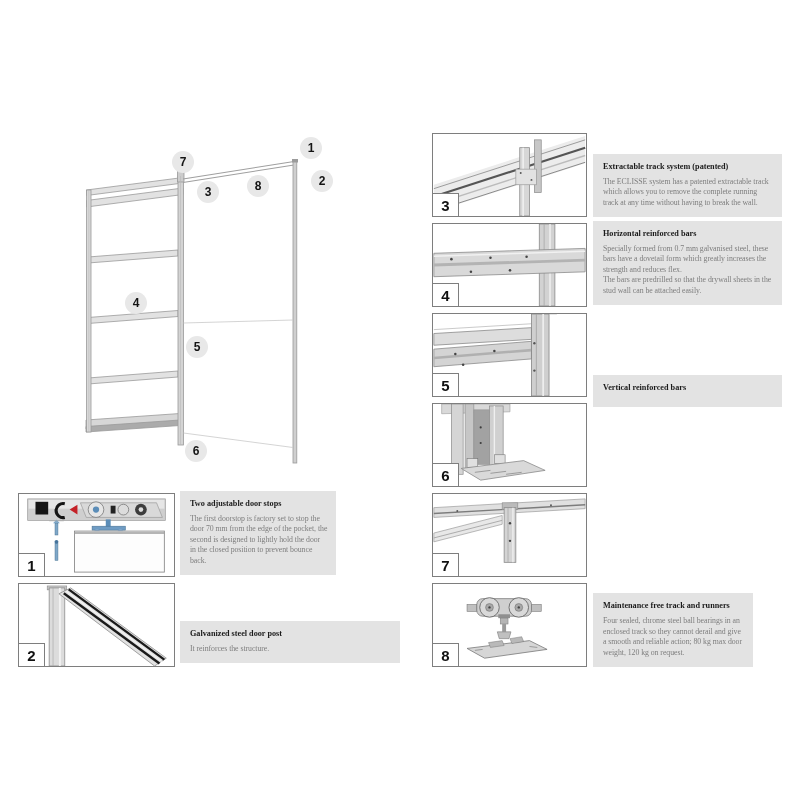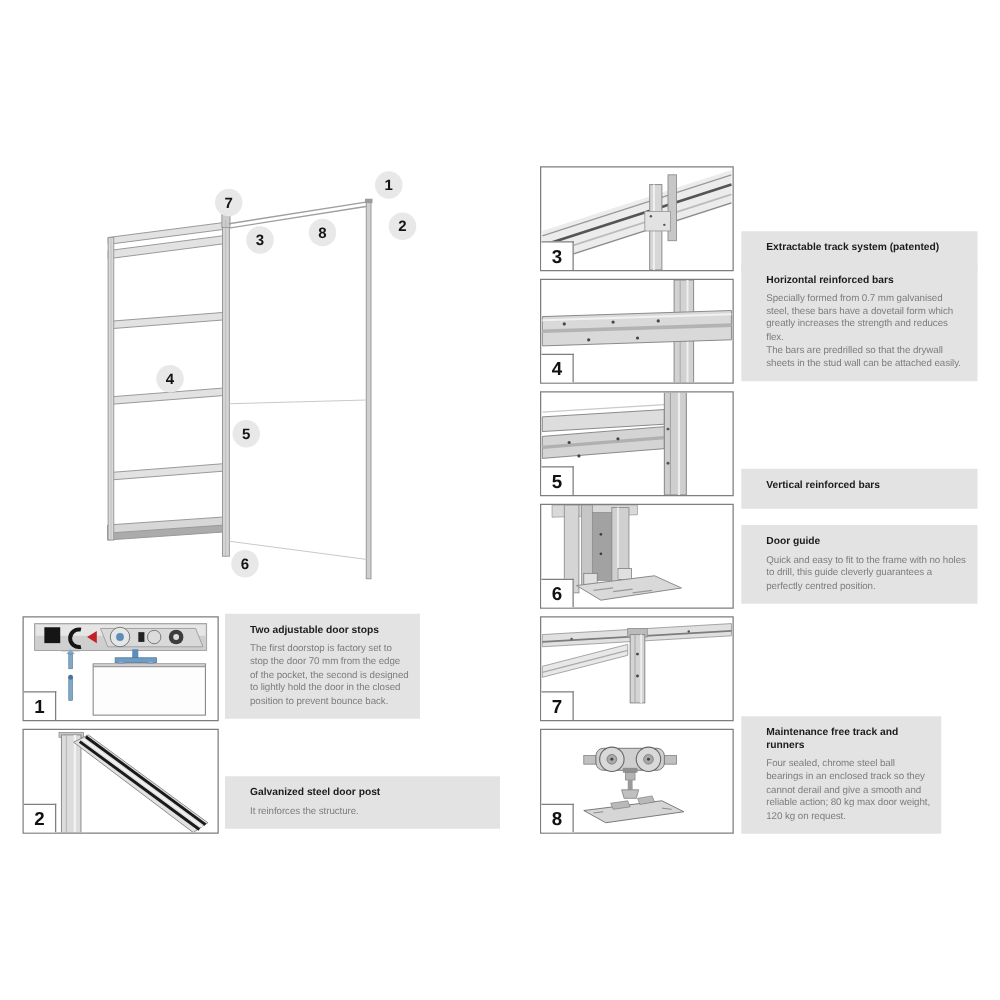--- a/index.html
+++ b/index.html
@@ -24,21 +24,21 @@
   .num{
     position:absolute;left:0;bottom:0;width:25px;height:22px;background:#ffffff;
     border-top:1px solid var(--border-color,#7e7e7e);
     border-right:1px solid var(--border-color,#7e7e7e);
     display:flex;align-items:center;justify-content:center;
     font-weight:bold;font-size:15px;color:#111;
   }
   
   .tbox{
     position:absolute;background:var(--panel-bg,#e3e3e3);
-    padding:8px 8px 9px 20px;box-sizing:border-box;
+    padding:8px 8px 9px 10px;box-sizing:border-box;font-family:Liberation Serif, serif;
   }
   .tbox h4{
     margin:0 0 5px 0;font-size:8.2px;line-height:10px;color:#1b1b1b;font-weight:bold;
   }
   .tbox p{
     margin:0;font-size:7.8px;line-height:10.4px;color:var(--body-color,#7d7d7d);
     white-space:pre-line;letter-spacing:-0.05px;
   }
 </style>
 </head>
@@ -173,20 +173,21 @@
       <rect x="88" y="14" width="10" height="70" fill="#d7d7d7" stroke="#8a8a8a" stroke-width="0.8"></rect>
       <line x1="91.5" y1="14" x2="91.5" y2="84" stroke="#f0f0f0" stroke-width="1.6"></line>
       <rect x="84" y="36" width="21" height="16" fill="#e2e2e2" stroke="#999" stroke-width="0.7"></rect>
       <circle cx="89" cy="40" r="1" fill="#555"></circle>
       <circle cx="100" cy="47" r="1" fill="#555"></circle>
     </svg>
     <div class="num">3</div>
   </div>
   <div class="tbox" style="left:593px;width:189px;bottom:583px">
     <h4>Extractable track system (patented)</h4>
+    <p>The ECLISSE system has a patented extractable track which allows you to remove the complete running track at any time without having to break the wall.</p>
   </div>
 
   <div class="thumb" style="left:432px;top:223px;width:155px">
     <svg viewBox="0 0 155 84">
       <rect x="108" y="0" width="16" height="84" fill="#d2d2d2" stroke="#888" stroke-width="0.8"></rect>
       <line x1="113" y1="0" x2="113" y2="84" stroke="#a8a8a8" stroke-width="0.8"></line>
       <line x1="119" y1="0" x2="119" y2="84" stroke="#efefef" stroke-width="1.6"></line>
       <line x1="124" y1="28" x2="155" y2="26" stroke="#c9c9c9" stroke-width="1"></line>
       <polygon points="0,30 155,25 155,49 0,54" fill="#d9d9d9" stroke="#888" stroke-width="0.8"></polygon>
       <line x1="0" y1="33" x2="155" y2="28" stroke="#f1f1f1" stroke-width="1.6"></line>
@@ -238,24 +239,20 @@
       <circle cx="48" cy="24" r="1.1" fill="#3c3c3c"></circle>
       <circle cx="48" cy="40" r="1.1" fill="#3c3c3c"></circle>
       <rect x="34" y="56" width="11" height="9" fill="#e0e0e0" stroke="#777" stroke-width="0.6"></rect>
       <rect x="62" y="52" width="11" height="9" fill="#e0e0e0" stroke="#777" stroke-width="0.6"></rect>
       <polygon points="28,66 92,58 114,68 48,78" fill="#d9d9d9" stroke="#888" stroke-width="0.8"></polygon>
       <line x1="42" y1="70" x2="58" y2="68" stroke="#999" stroke-width="1"></line>
       <line x1="58" y1="71" x2="74" y2="69" stroke="#999" stroke-width="1"></line>
       <line x1="74" y1="72" x2="90" y2="70" stroke="#999" stroke-width="1"></line>
     </svg>
     <div class="num">6</div>
-  </div>
-  <div class="tbox" style="left:593px;width:189px;bottom:317px">
-    <h4>Door guide</h4>
-    <p>Quick and easy to fit to the frame with no holes to drill, this guide cleverly guarantees a perfectly centred position.</p>
   </div>
 
   <div class="thumb" style="left:432px;top:493px;width:155px">
     <svg viewBox="0 0 155 84">
       <polygon points="0,14 155,5 155,15 0,24" fill="#e0e0e0" stroke="#999" stroke-width="0.7"></polygon>
       <line x1="0" y1="20" x2="155" y2="11" stroke="#7c7c7c" stroke-width="1.4"></line>
       <polygon points="0,40 70,22 70,31 0,49" fill="#e8e8e8" stroke="#999" stroke-width="0.7"></polygon>
       <line x1="0" y1="45" x2="70" y2="27" stroke="#aaa" stroke-width="1"></line>
       <rect x="70" y="9" width="16" height="7" fill="#bbb" stroke="#888" stroke-width="0.6"></rect>
       <rect x="72" y="14" width="12" height="56" fill="#d4d4d4" stroke="#888" stroke-width="0.8"></rect>

